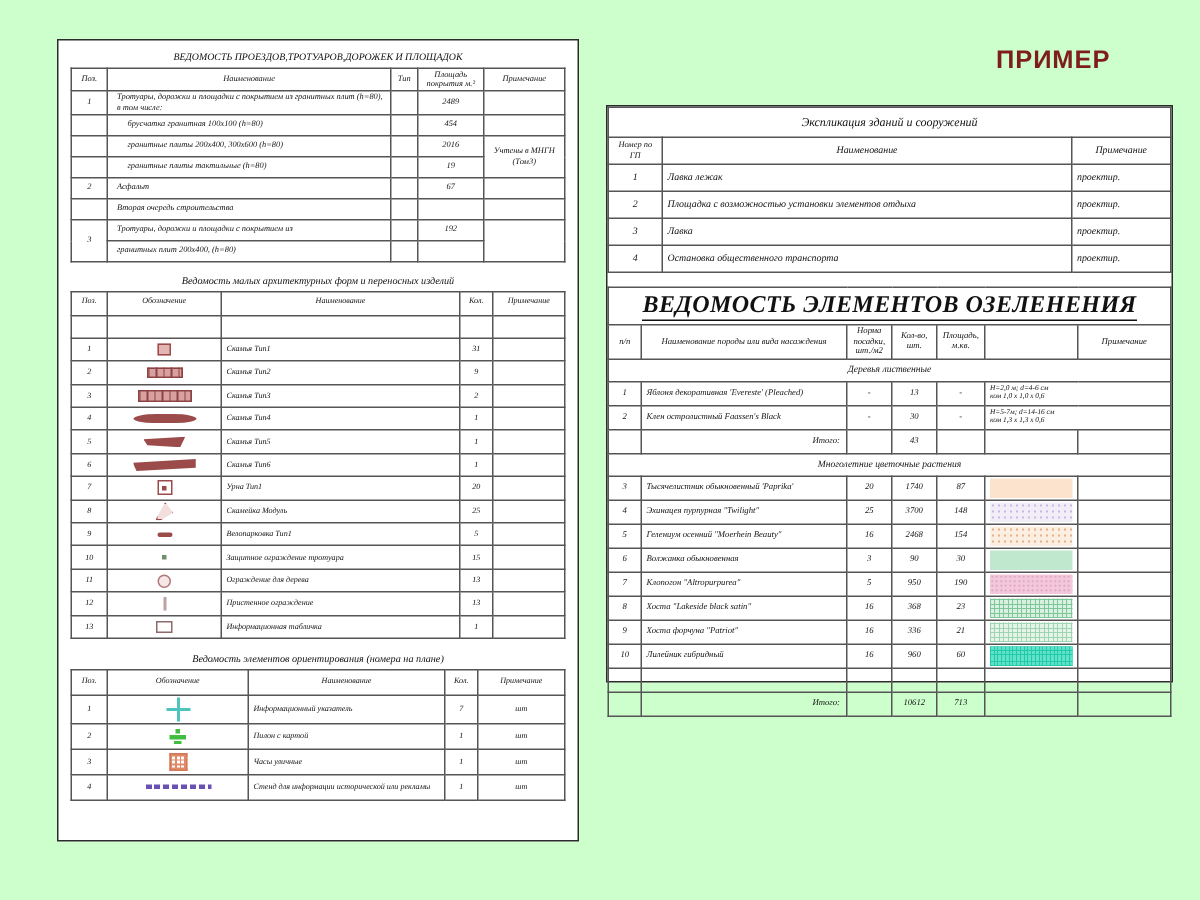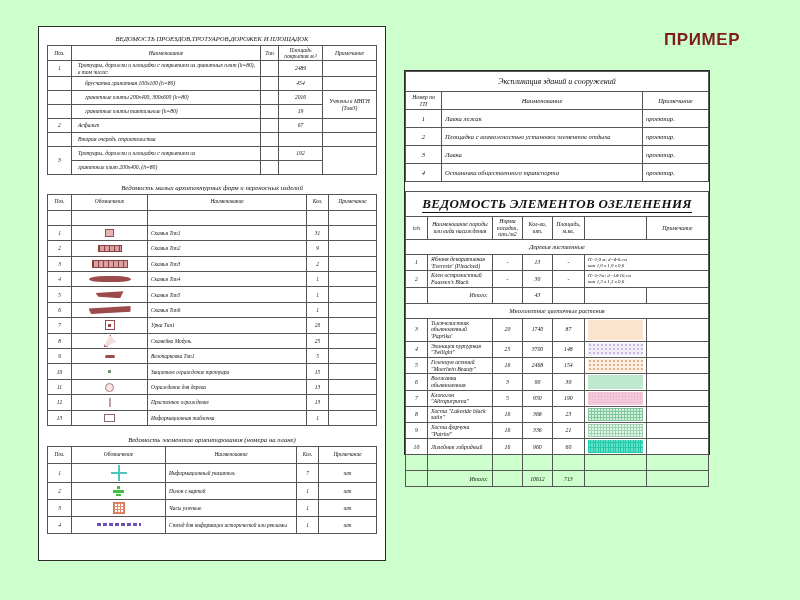--- a/index.html
+++ b/index.html
@@ -19,21 +19,21 @@
     font-family:"Liberation Sans", sans-serif;
   }
 
   
   .panel{
     position:absolute;background:#ffffff;
     border:1px solid #2b2b2b;
     box-sizing:border-box;
   }
   #panel-left{left:38px;top:26px;width:348px;height:535px;padding:6px 8px 6px 8px;}
-  #panel-right{left:404px;top:70px;width:306px;height:385px;padding:0;}
+  #panel-right{left:404px;top:70px;width:378px;height:385px;padding:0;}
 
   
   table.dw{
     border-collapse:collapse;width:100%;
     font-family:"Liberation Serif", serif;
     font-style:italic;
     color:#111;
     table-layout:fixed;
   }
   table.dw td,table.dw th{
@@ -63,21 +63,21 @@
   #t2 td{font-size:5.4px;height:12.4px;}
   #t3-title{font-size:6.8px;margin-top:10px;}
   #t3 td{font-size:5.4px;height:14px;}
 
   
   #t4{width:100%;}
   #t4 td{font-size:6.6px;height:15px;}
   #t4 .cap{font-size:8px;height:17px;text-align:center;}
   #t5 td{font-size:5.8px;height:13px;}
   #t5 .bigcap{
-    font-size:13px;font-weight:bold;font-style:italic;text-align:center;
+    font-size:16px;font-weight:bold;font-style:italic;text-align:center;
     height:22px;letter-spacing:.3px;
   }
   #t5 .bigcap span{border-bottom:1px solid #111;padding-bottom:1px;}
   #t5 .sect{ text-align:center;font-size:6.4px;height:12px;}
   #t5 .note{font-size:4.9px;line-height:1.12;text-align:left;padding-left:3px;}
   #t5 .tot{text-align:right;padding-right:4px;}
 
   
   .sym{display:flex;align-items:center;justify-content:center;height:100%;}
   .bench1{width:7px;height:6px;background:#e4b5b5;border:1px solid #9c4b4b;}

